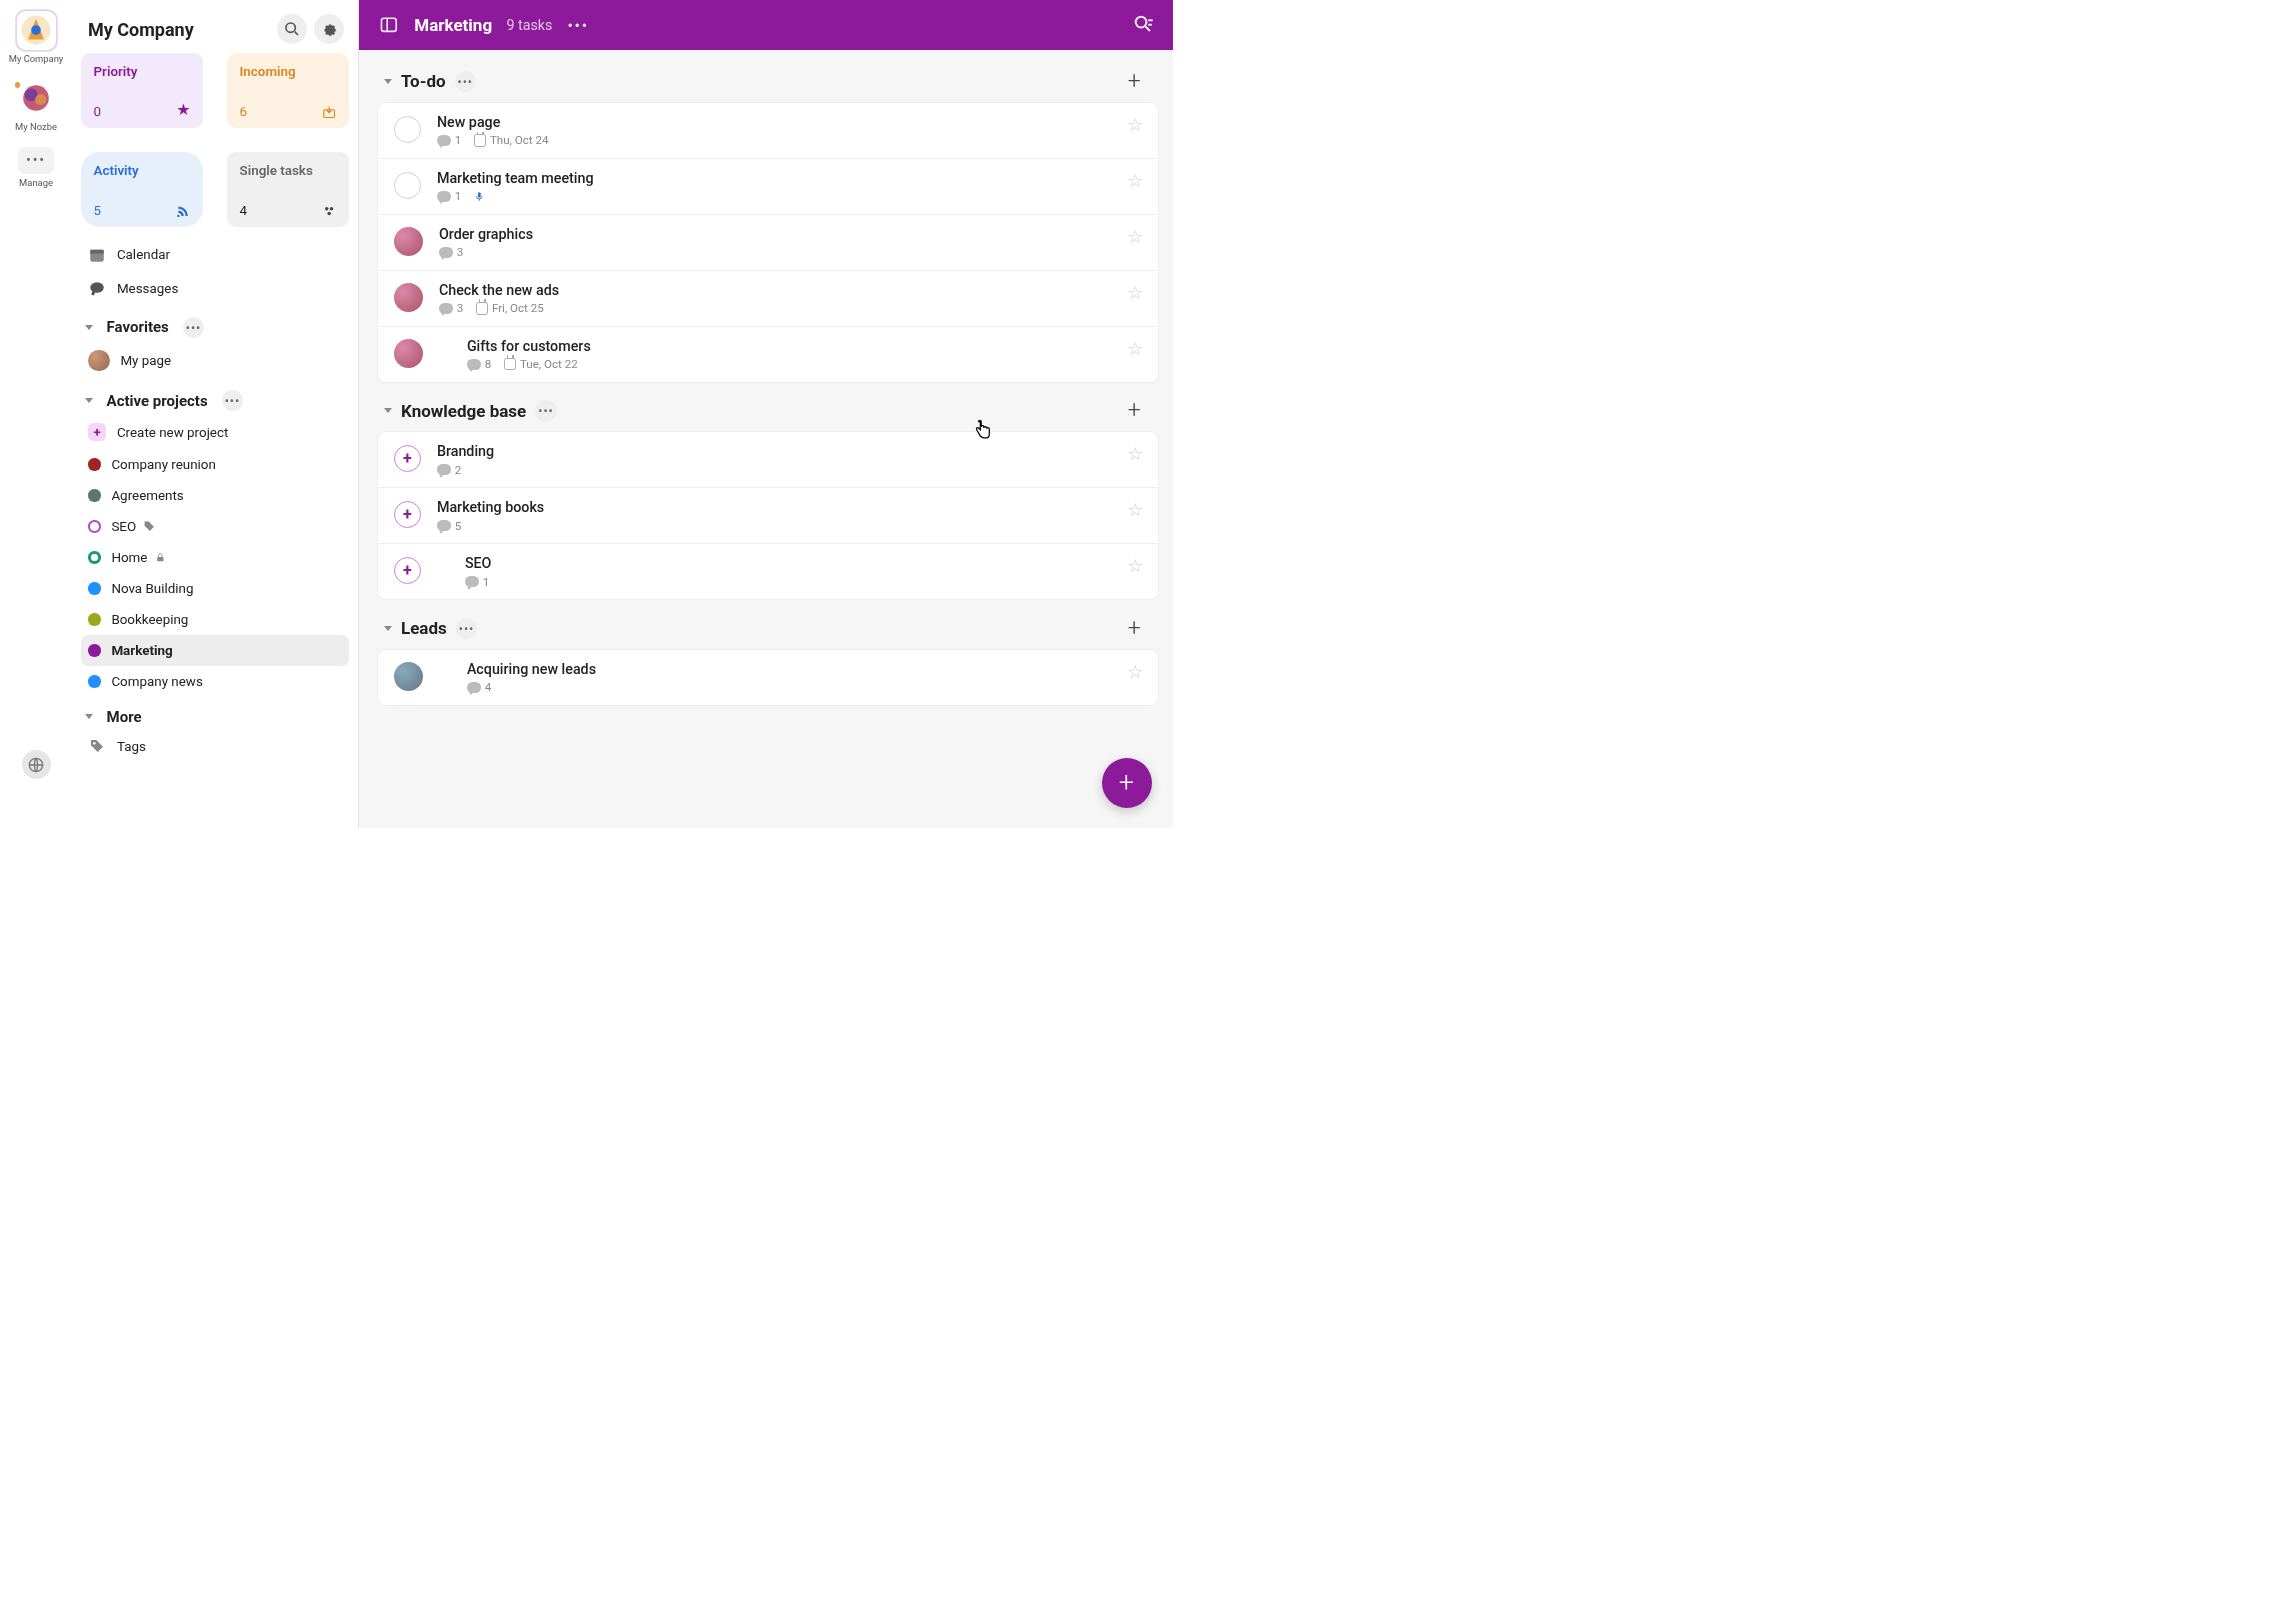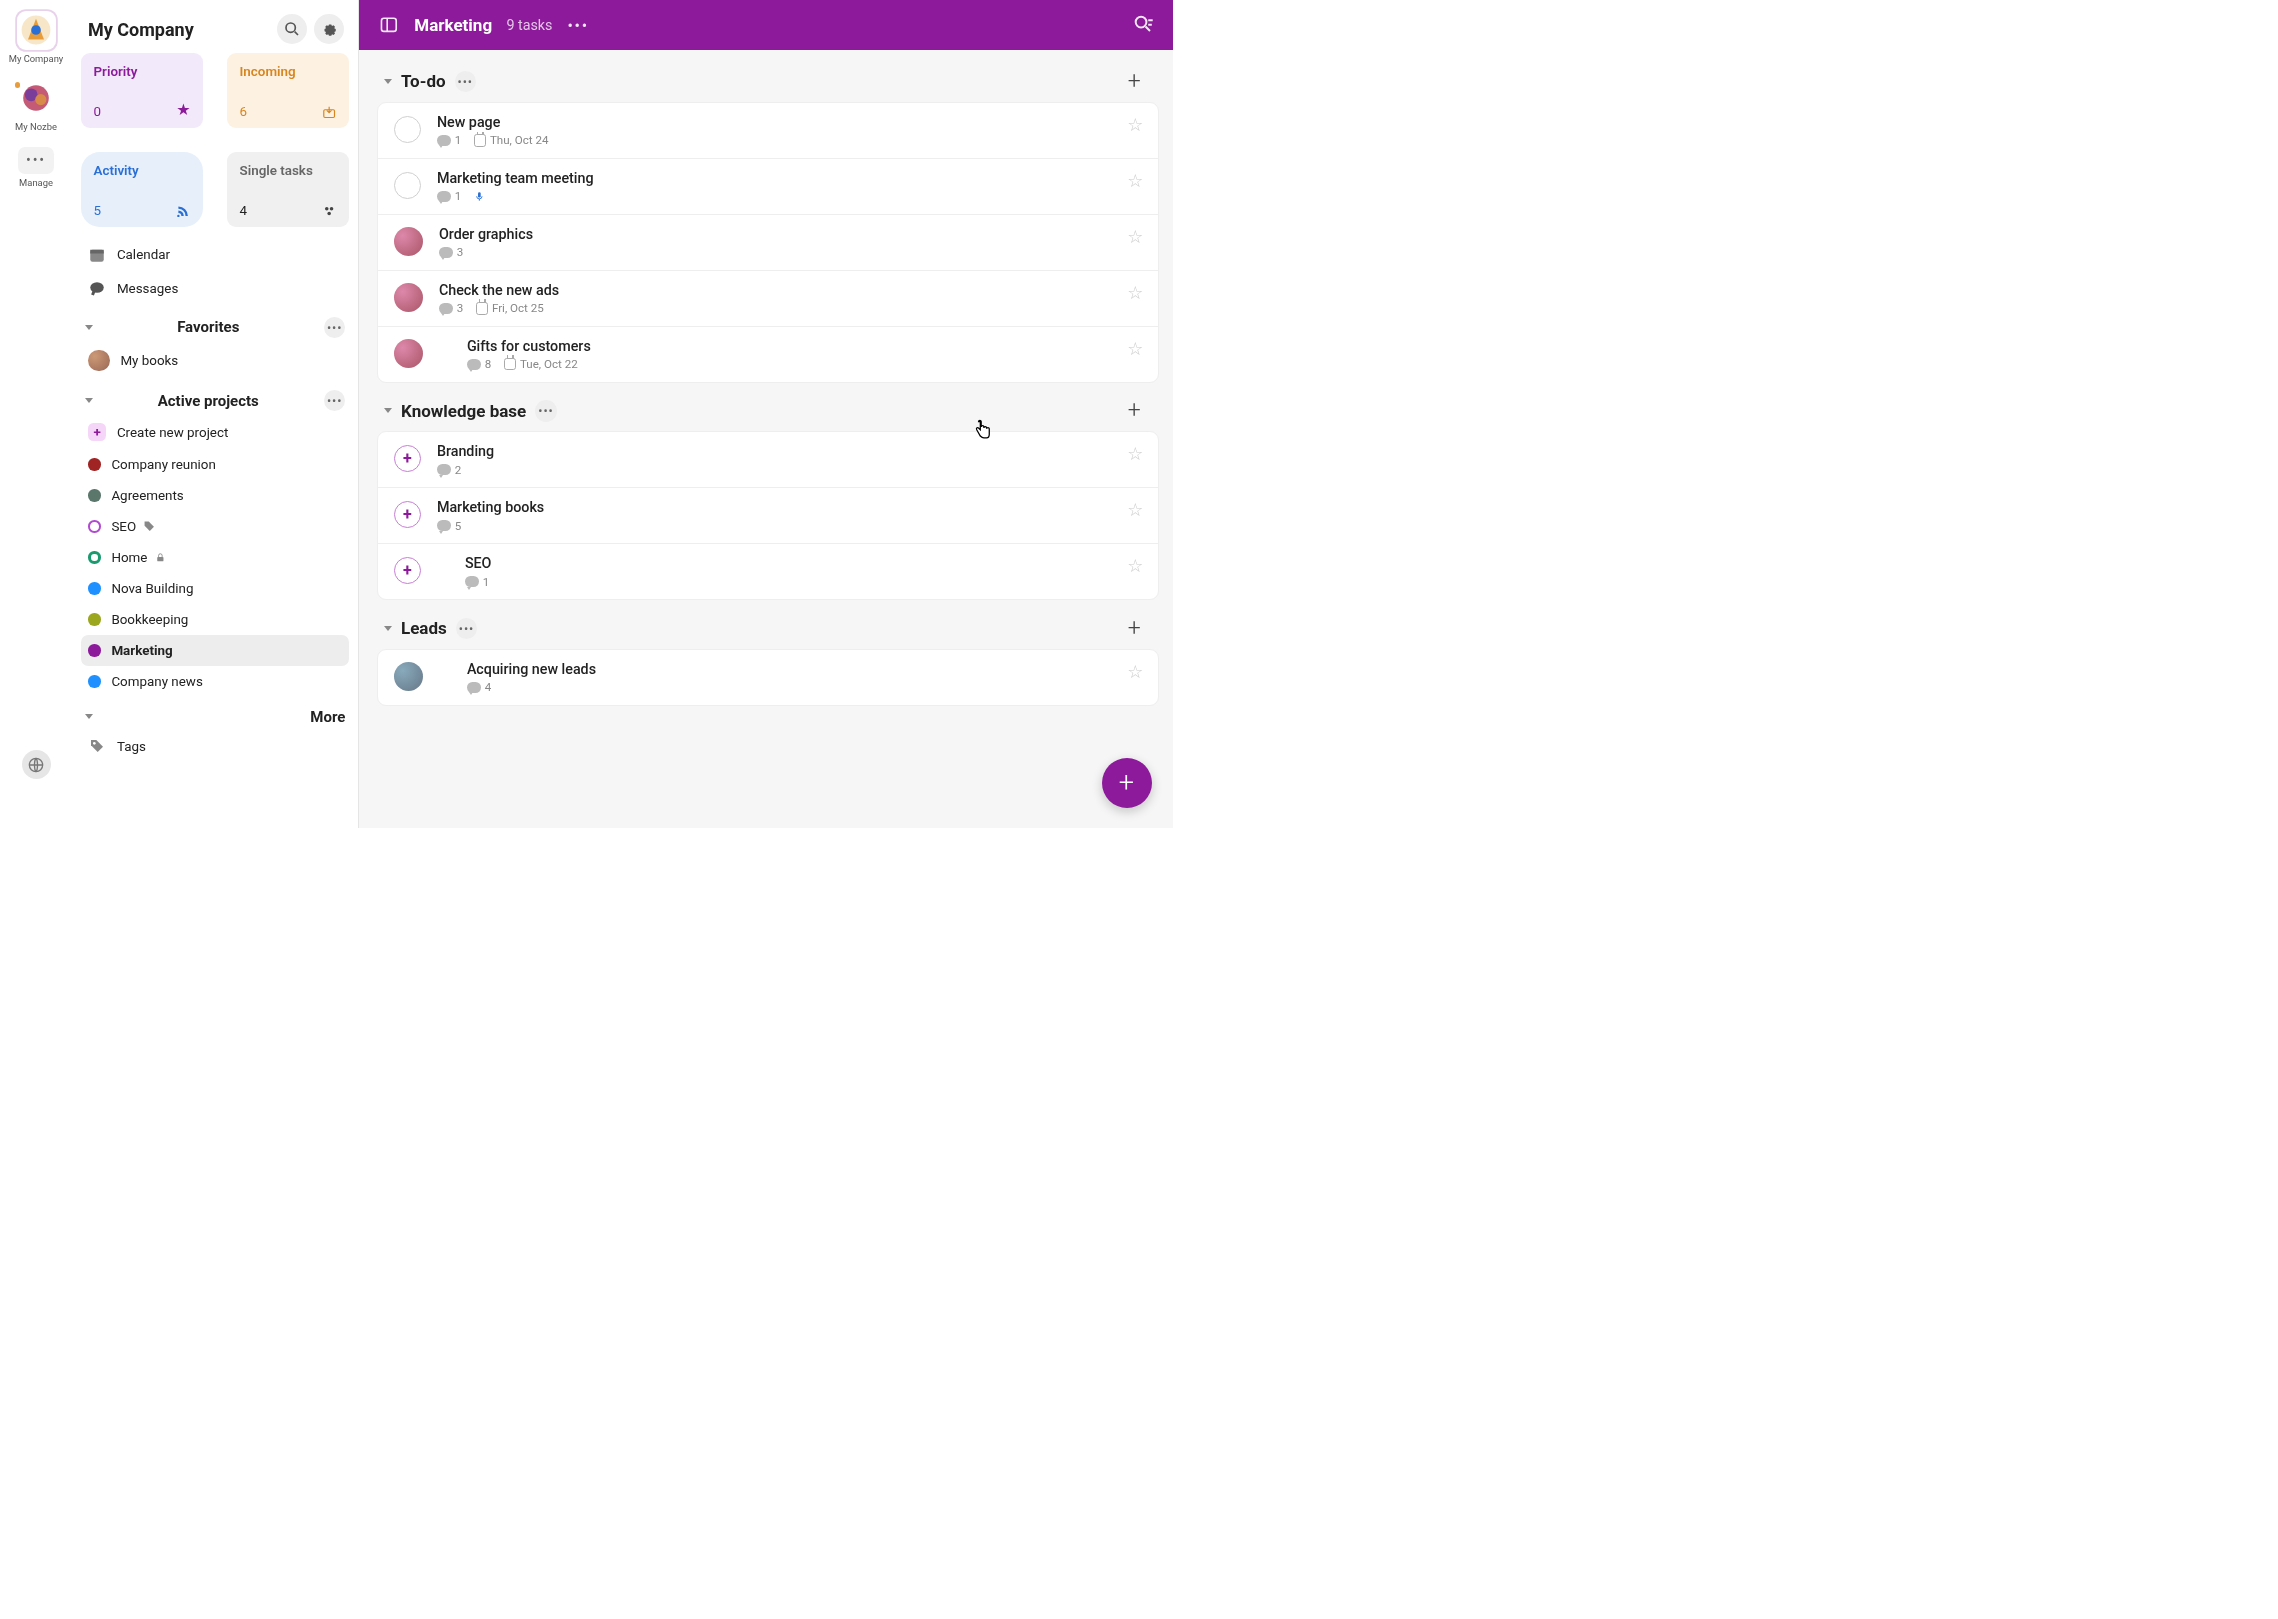--- a/index.html
+++ b/index.html
@@ -39,21 +39,21 @@
 .sv-activity { background:#e6effa;border-radius:19px; }
 .sv-activity .sv-title { color:#2a6fd6; }
 .sv-single { background:#f0f0f0; }
 .sv-single .sv-title { color:#666; }
 
 .sb-row { display:flex; align-items:center; gap: 10.7px; padding: 8px 7.2px; border-radius: 7.2px; cursor:pointer; }
 .sb-row.active { background:#ededed; }
 .sb-icon { width: 18px; height: 18px; display:flex; align-items:center; justify-content:center; color:#666; flex-shrink:0; }
 .sb-avatar { width: 21.5px; height:21.5px; border-radius:50%; background: radial-gradient(circle at 30% 30%, #c97, #965); flex-shrink:0; }
 
-.section-head { display:flex; align-items:center; gap:2px; padding: 10.7px 3.6px 3.6px 3.6px; justify-content: space-between; }
+.section-head { display:flex; align-items:center; gap:14px; padding: 10.7px 3.6px 3.6px 3.6px; }
 .section-caret { width: 0; height: 0; border-left: 4.5px solid transparent; border-right: 4.5px solid transparent; border-top: 5.4px solid #888; }
 .section-title { font-weight: 700; font-size: 15px; }
 .dots-badge { width: 21.5px; height: 21.5px; border-radius: 50%; background:#eee; display:flex; align-items:center; justify-content:center; color:#666; font-size:12.5px; letter-spacing:0.9px; }
 
 .proj-dot { width: 12.5px; height: 12.5px; border-radius: 50%; flex-shrink:0; }
 .proj-plus { width: 18px; height:18px; border-radius:5.4px; background:#f5d6f9; color:#8c1a9a; display:flex; align-items:center; justify-content:center; font-weight:700; }
 .mini-icon { font-size: 10.7px; color:#888; margin-left:-3.6px; }
 
 
 .main { flex:1; display:flex; flex-direction:column; background:#f6f6f6; height:100%; position:relative; }
@@ -220,21 +220,21 @@
         <span>Messages</span>
       </div>
 
       <div class="section-head">
         <span class="section-caret"></span>
         <span class="section-title">Favorites</span>
         <span class="dots-badge">•••</span>
       </div>
       <div class="sb-row">
         <span class="sb-avatar"></span>
-        <span>My books</span>
+        <span>My page</span>
       </div>
 
       <div class="section-head">
         <span class="section-caret"></span>
         <span class="section-title">Active projects</span>
         <span class="dots-badge">•••</span>
       </div>
       <div class="sb-row">
         <span class="proj-plus">+</span>
         <span>Create new project</span>

